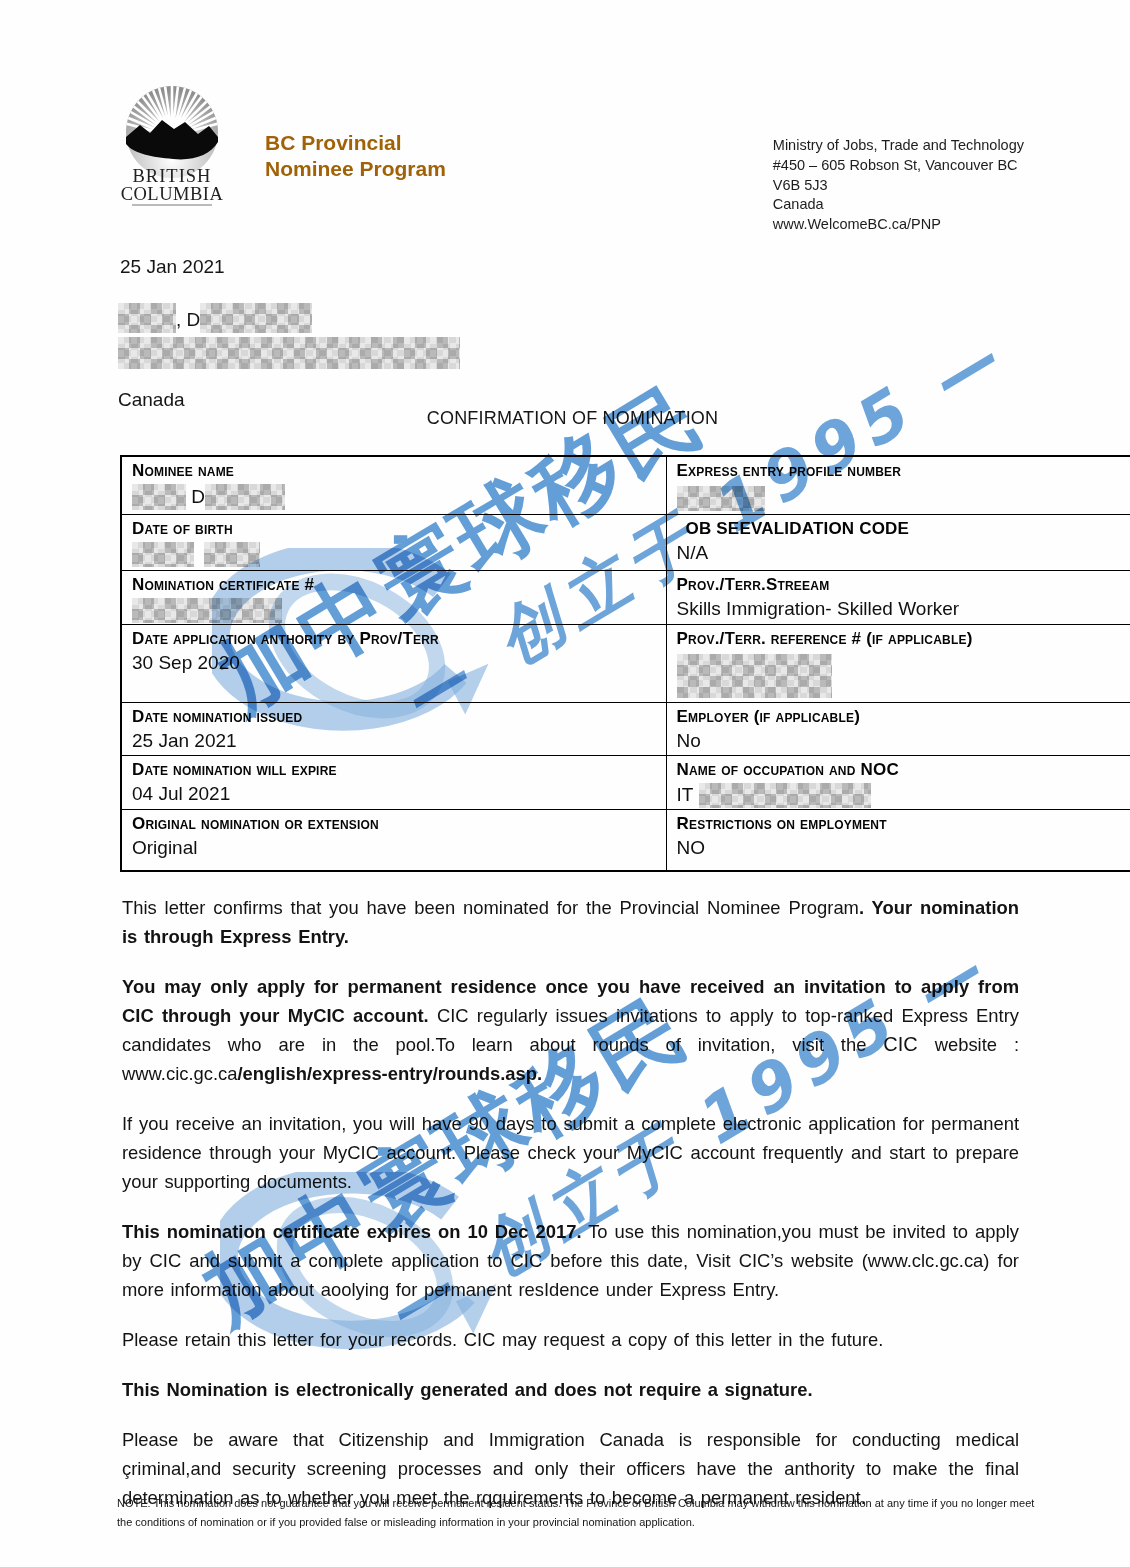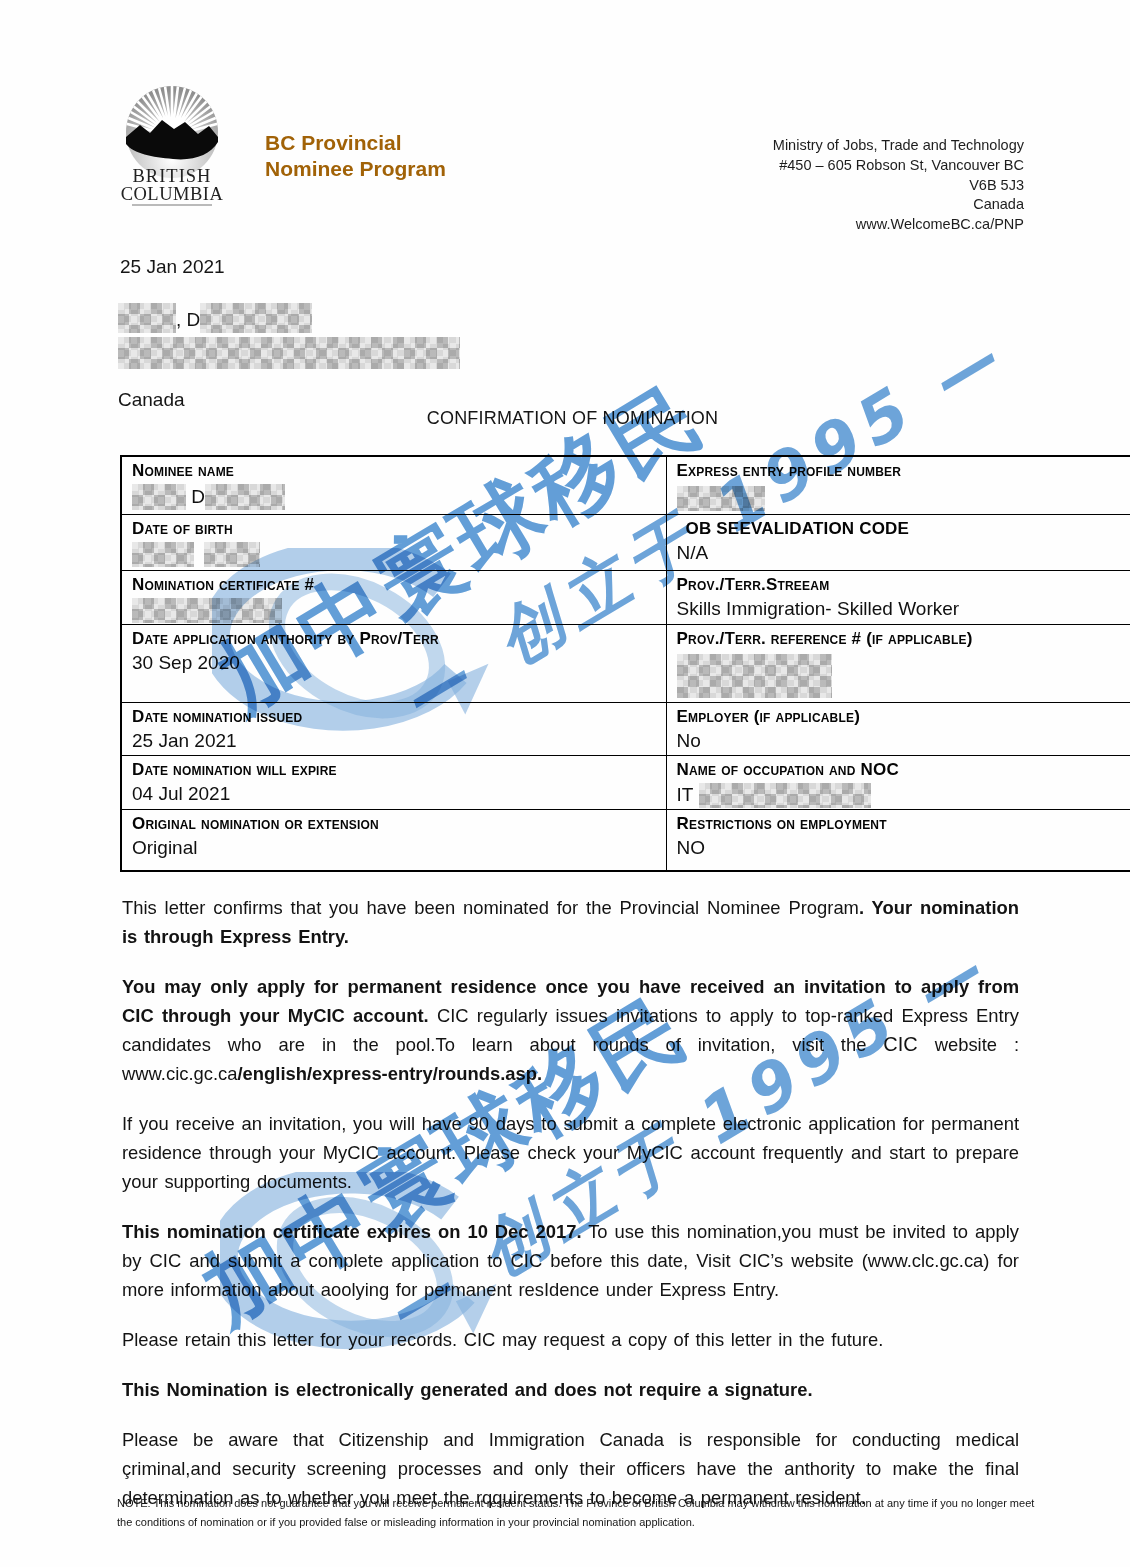--- a/index.html
+++ b/index.html
@@ -2,21 +2,21 @@
 <html><head>
 <meta charset="utf-8">
 <style>
   html,body{margin:0;padding:0;background:#fff;}
   .page{position:relative;width:1130px;height:1567px;background:#fefefe;overflow:hidden;
         font-family:"Liberation Sans",sans-serif;color:#151515;}
 
   
   .bclogo{position:absolute;left:112px;top:78px;width:120px;height:130px;}
   .program-title{position:absolute;left:265px;top:130px;font-size:21px;font-weight:bold;line-height:26px;color:#a16207;}
-  .ministry{position:absolute;right:106px;top:136px;text-align:right;font-size:14.5px;line-height:19.8px;color:#1d1d1d;}
+  .ministry{position:absolute;right:106px;top:136px;font-size:14.5px;line-height:19.8px;color:#1d1d1d;}
 
   
   .letter-date{position:absolute;left:120px;top:256px;font-size:19px;}
   .recipient{position:absolute;left:118px;top:303px;}
   .recipient .line{height:34px;}
   .recipient-country{margin-top:18px;font-size:19px;}
   .doc-title{position:absolute;left:120px;top:408px;width:905px;text-align:center;
              font-size:18px;font-weight:normal;letter-spacing:.2px;}
 
   

